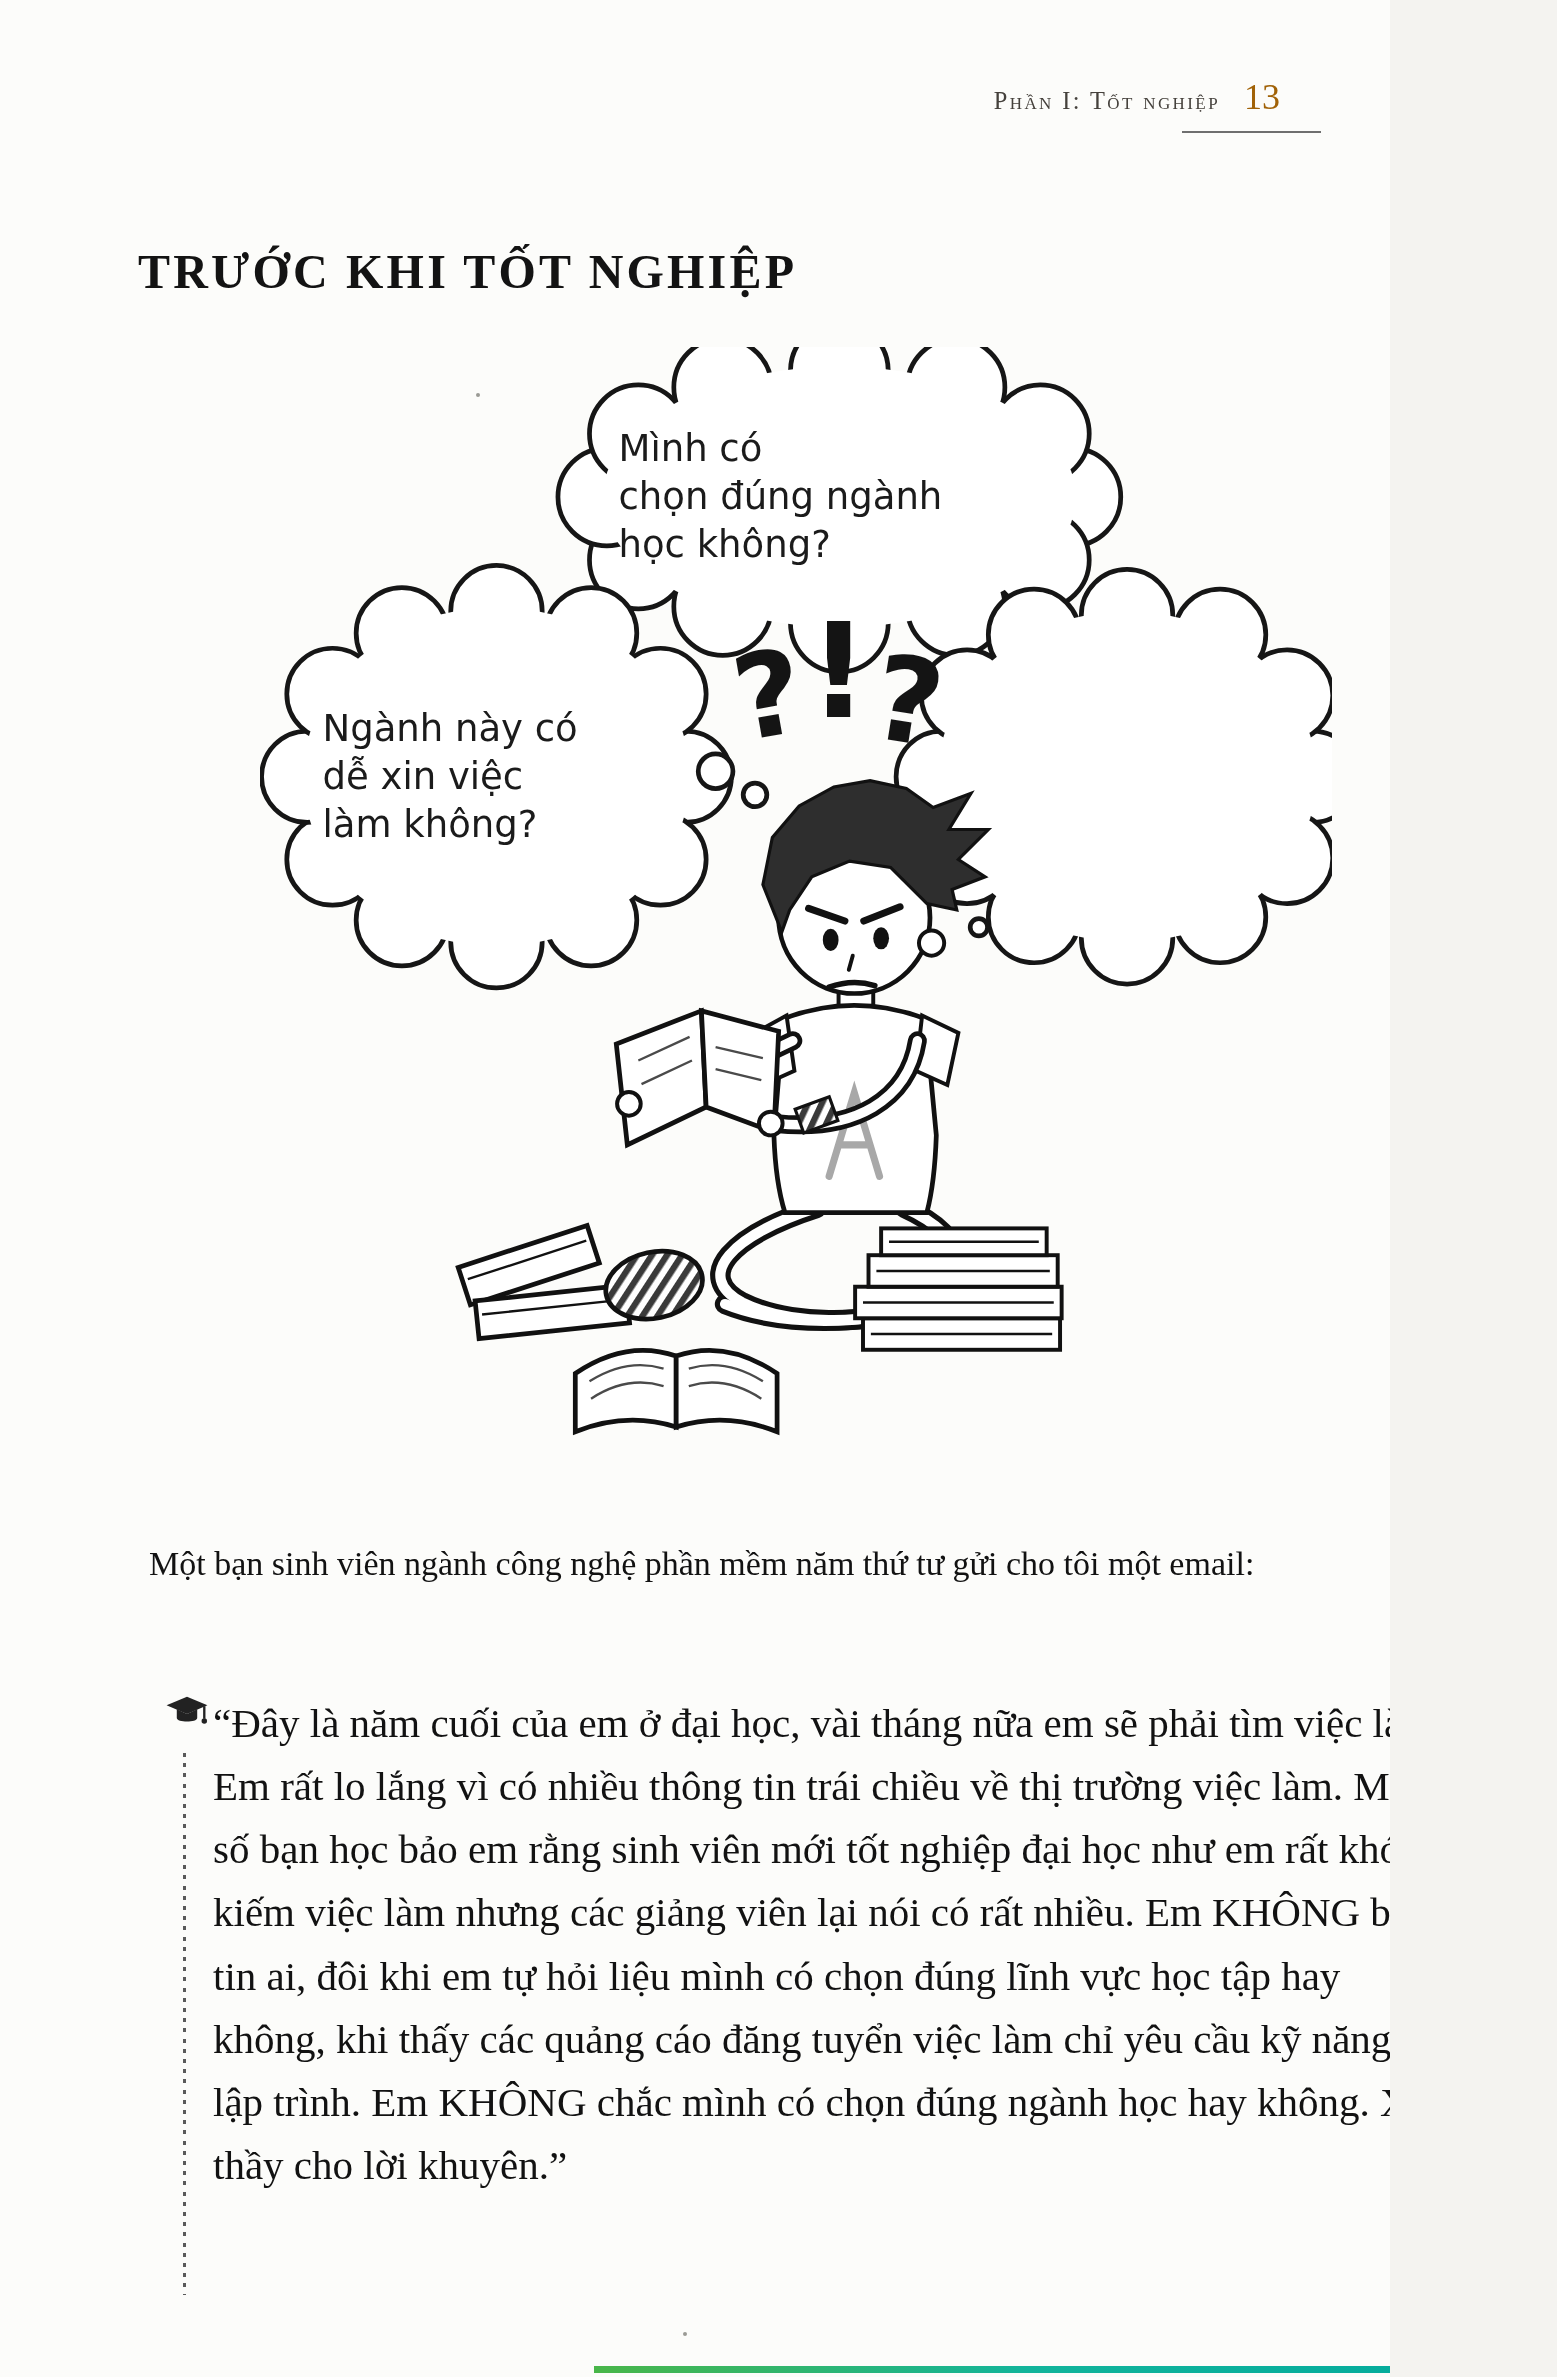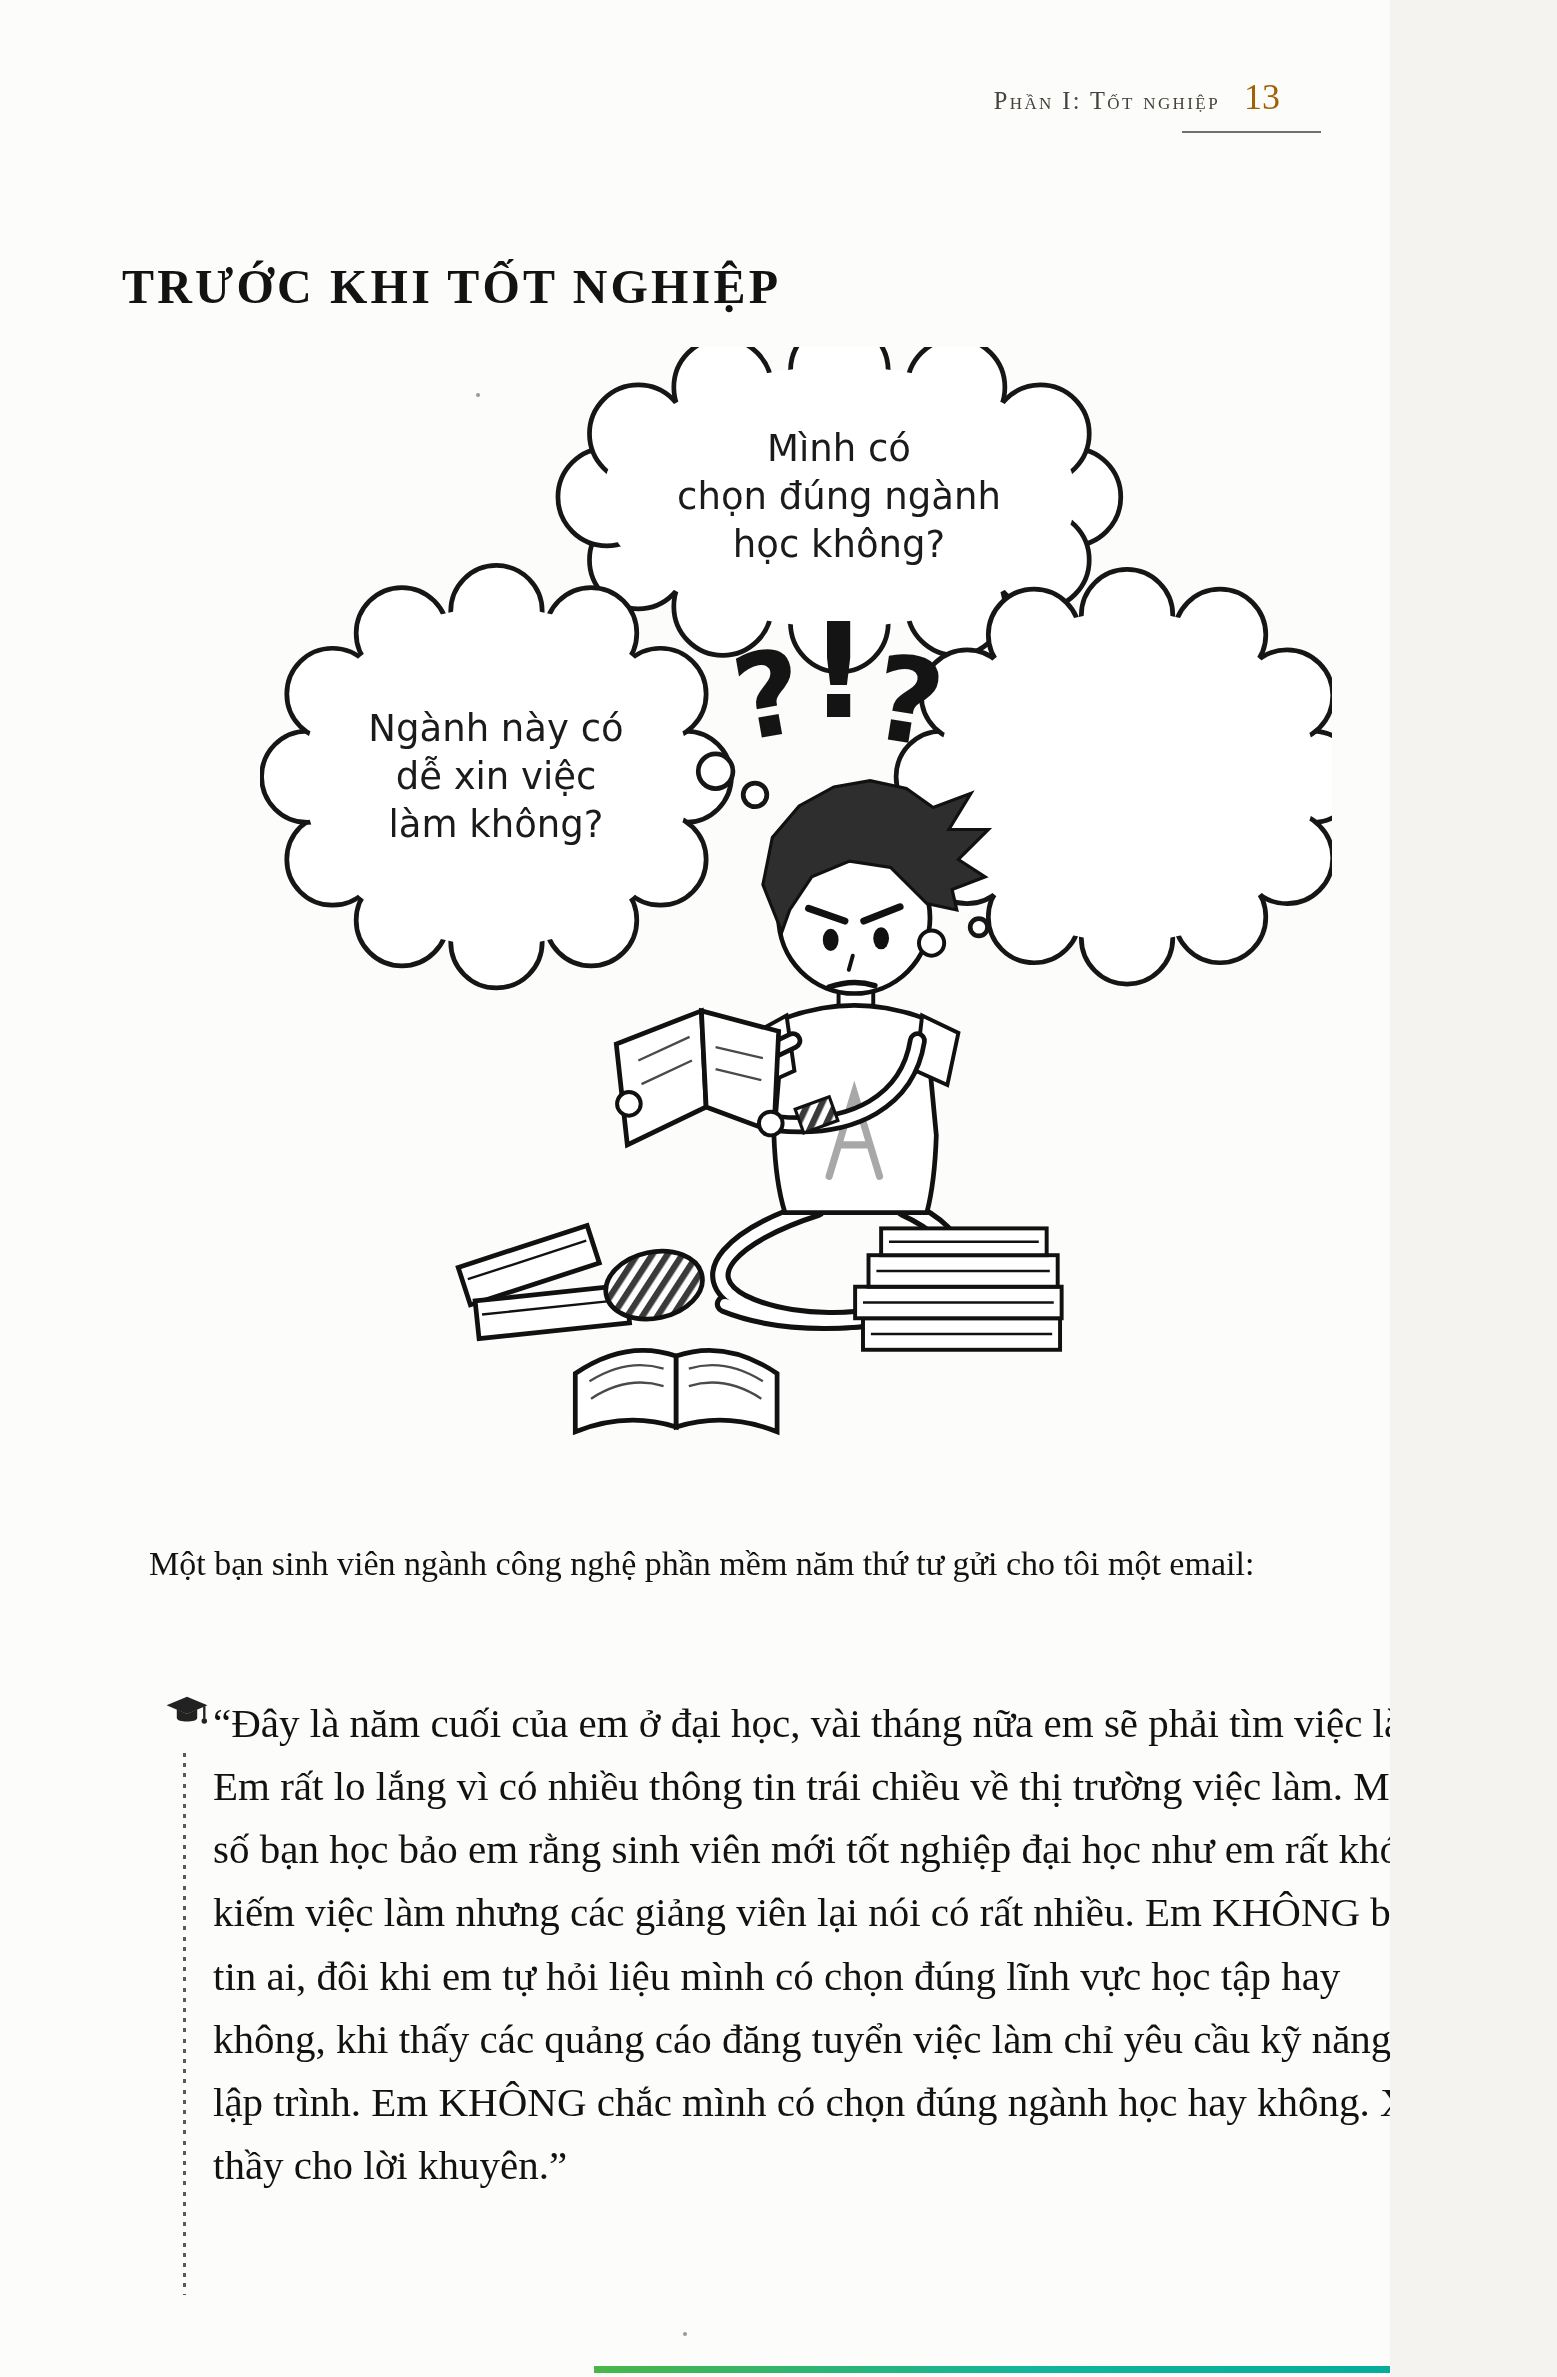--- a/index.html
+++ b/index.html
@@ -23,33 +23,33 @@
   .header-page-number {
     font-size:36px; color:#a16207; font-family:"Liberation Serif", serif;
   }
   .header-rule {
     position:absolute; top:131px; right:69px;
     width:139px; height:2.4px; background:#6f6f6f;
   }
 
   
   .title {
-    position:absolute; left:122px; top:244px;
+    position:absolute; left:138px; top:244px;
     font-family:"Liberation Serif", serif;
-    font-size:48px; font-weight:bold; letter-spacing:3.2px; color:#131313;margin-top:15px;
+    font-size:48px; font-weight:bold; letter-spacing:3.2px; color:#131313;
   }
 
   
   .illustration {
     position:absolute; left:260px; top:347px; width:1072px; height:1159px;
   }
   .illustration svg { position:absolute; left:0; top:0; }
   .bubble-text {
     position:absolute; transform:translate(-50%,-50%);
-    text-align:center; white-space:pre-line;
+    white-space:pre-line;
     font-family:"DejaVu Sans", sans-serif;
     color:#1b1b1b; z-index:2; line-height:1.3;
   }
   .bubble-text.top   { left:579px;  top:150px; font-size:37px; width:441px; }
   .bubble-text.left  { left:236px;  top:430px; font-size:37px; width:347px; }
   .bubble-text.right { left:867px; top:430px; font-size:37px; width:315px; }
 
   .punct {
     position:absolute; left:579px; top:337px; transform:translate(-50%,-50%);
     display:flex; align-items:center; gap:8px; z-index:2;

